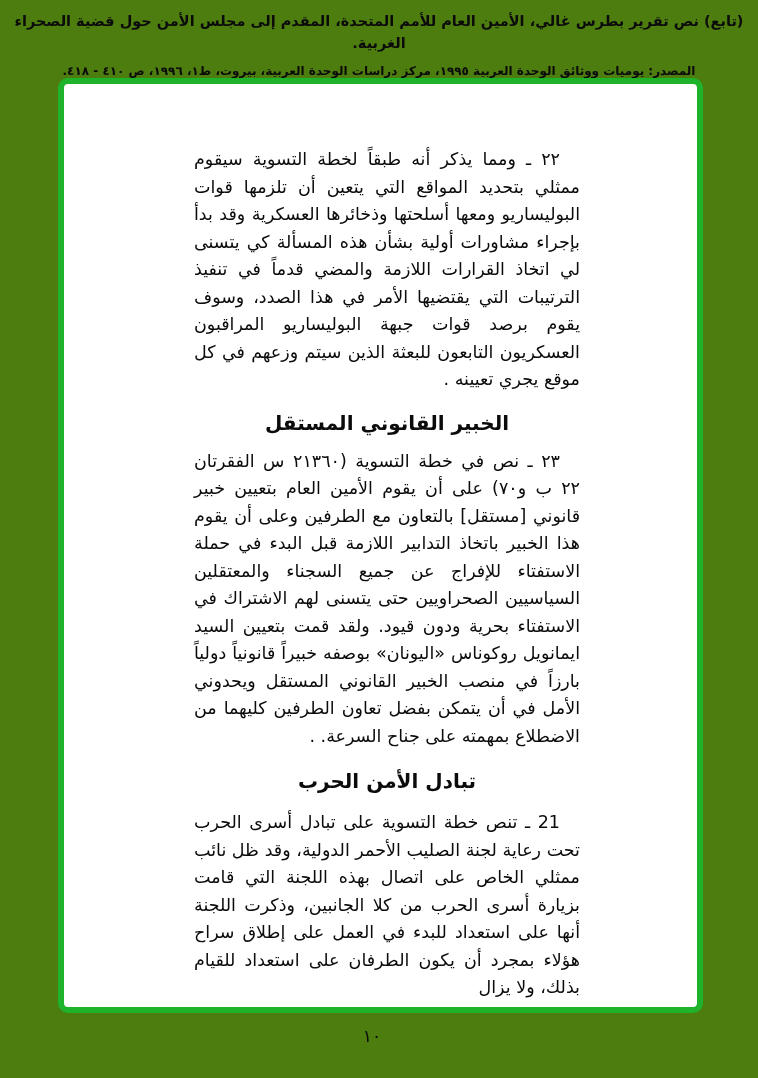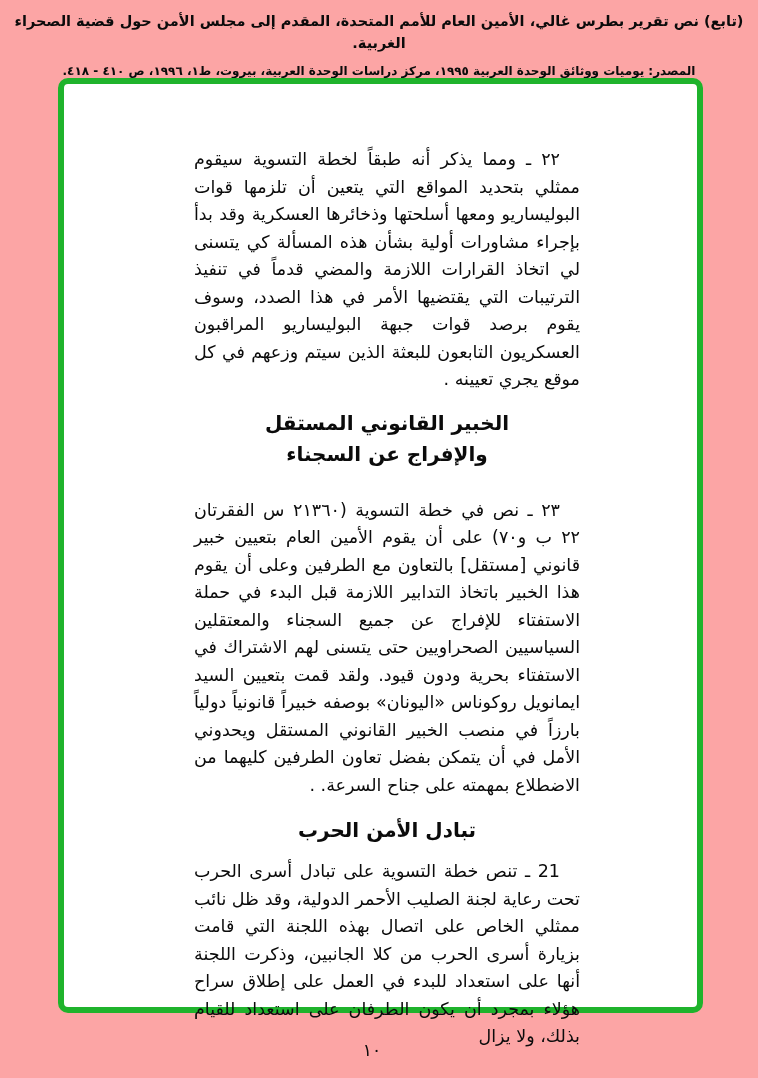--- a/index.html
+++ b/index.html
@@ -4,21 +4,21 @@
 <style>
   html, body {
     margin: 0;
     padding: 0;
     background: #ffffff;
   }
   .page {
     position: relative;
     width: 758px;
     height: 1078px;
-    background: #fca5a5;
+    background: #4d7c0f;
     overflow: hidden;
     direction: rtl;
     font-family: "DejaVu Sans", sans-serif;
     color: #0b0b0b;
   }
   .header {
     position: absolute;
     top: 10px;
     left: 0;
     right: 0;
@@ -56,63 +56,61 @@
     line-height: 27.5px;
     text-align: justify;
     text-justify: inter-word;
   }
   .body-para {
     margin: 8px;
     text-indent: 20px;
     text-align: justify;
   }
   .section-heading {
-    margin: 14px 0 27px 0;
+    margin: 14px 0 9px 0;
     text-align: center;
     font-weight: bold;
     font-size: 20px;
     line-height: 31px;
     text-indent: 0;
   }
   .section-heading .heading-line {
     display: block;
   }
   .section-heading.single {
     margin: 16px 0 12px 0;
   }
   .page-number {
     position: absolute;
     top: 1026px;
     left: 0;
     width: 744px;
     text-align: center;
     font-size: 17px;
     color: #0b0b0b;
-    margin-top: 14px;
   }
 </style>
 </head>
 <body>
 
 <div class="page">
 
   <div class="header">
     <div class="header-title">(تابع) نص تقرير بطرس غالي، الأمين العام للأمم المتحدة، المقدم إلى مجلس الأمن حول قضية الصحراء الغربية.</div>
     <div class="header-source">المصدر: يوميات ووثائق الوحدة العربية ١٩٩٥، مركز دراسات الوحدة العربية، بيروت، ط١، ١٩٩٦، ص ٤١٠ - ٤١٨.</div>
   </div>
 
   <div class="green-frame"></div>
 
   <div class="content-column">
 
     <p class="body-para">٢٢ ـ ومما يذكر أنه طبقاً لخطة التسوية سيقوم ممثلي بتحديد المواقع التي يتعين أن تلزمها قوات البوليساريو ومعها أسلحتها وذخائرها العسكرية وقد بدأ بإجراء مشاورات أولية بشأن هذه المسألة كي يتسنى لي اتخاذ القرارات اللازمة والمضي قدماً في تنفيذ الترتيبات التي يقتضيها الأمر في هذا الصدد، وسوف يقوم برصد قوات جبهة البوليساريو المراقبون العسكريون التابعون للبعثة الذين سيتم وزعهم في كل موقع يجري تعيينه .</p>
 
     <div class="section-heading">
       <span class="heading-line">الخبير القانوني المستقل</span>
-      <span class="heading-line">والإفراج عن السجناء</span>
     </div>
 
     <p class="body-para">٢٣ ـ نص في خطة التسوية (٢١٣٦٠ س الفقرتان ٢٢ ب و٧٠) على أن يقوم الأمين العام بتعيين خبير قانوني [مستقل] بالتعاون مع الطرفين وعلى أن يقوم هذا الخبير باتخاذ التدابير اللازمة قبل البدء في حملة الاستفتاء للإفراج عن جميع السجناء والمعتقلين السياسيين الصحراويين حتى يتسنى لهم الاشتراك في الاستفتاء بحرية ودون قيود. ولقد قمت بتعيين السيد ايمانويل روكوناس «اليونان» بوصفه خبيراً قانونياً دولياً بارزاً في منصب الخبير القانوني المستقل ويحدوني الأمل في أن يتمكن بفضل تعاون الطرفين كليهما من الاضطلاع بمهمته على جناح السرعة. .</p>
 
     <div class="section-heading single">تبادل الأمن الحرب</div>
 
     <p class="body-para">21 ـ تنص خطة التسوية على تبادل أسرى الحرب تحت رعاية لجنة الصليب الأحمر الدولية، وقد ظل نائب ممثلي الخاص على اتصال بهذه اللجنة التي قامت بزيارة أسرى الحرب من كلا الجانبين، وذكرت اللجنة أنها على استعداد للبدء في العمل على إطلاق سراح هؤلاء بمجرد أن يكون الطرفان على استعداد للقيام بذلك، ولا يزال</p>
 
   </div>
 

